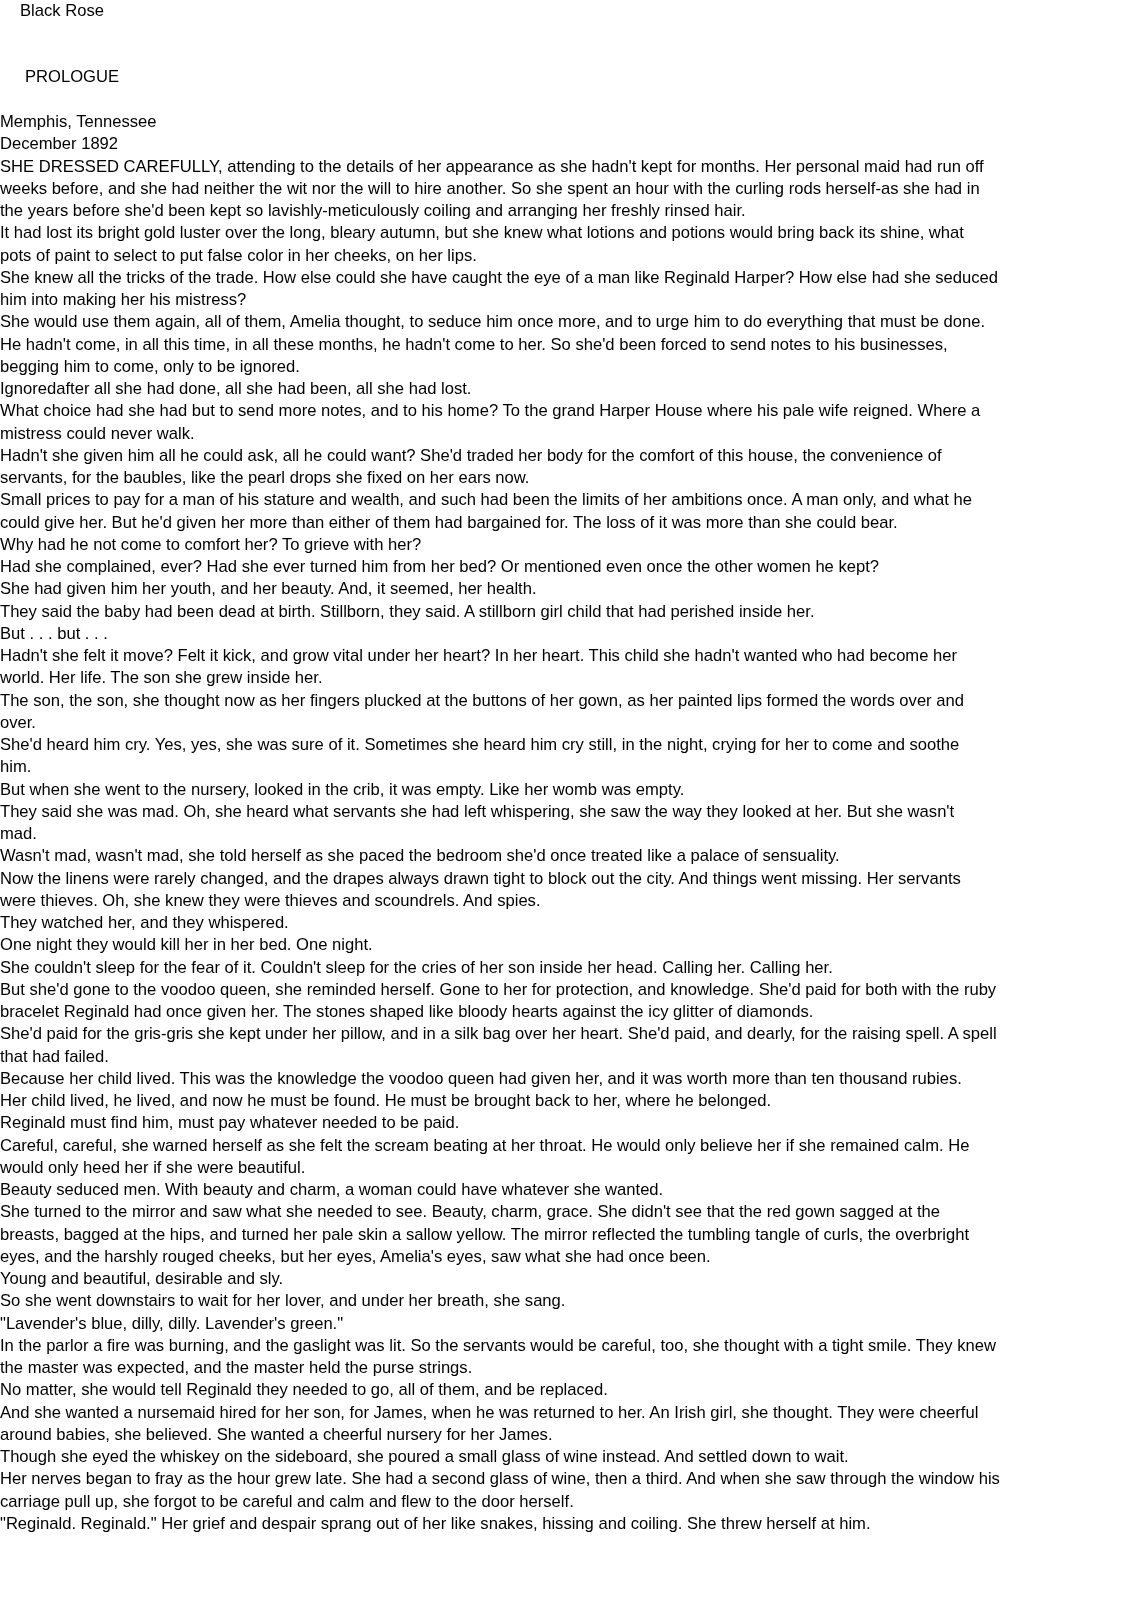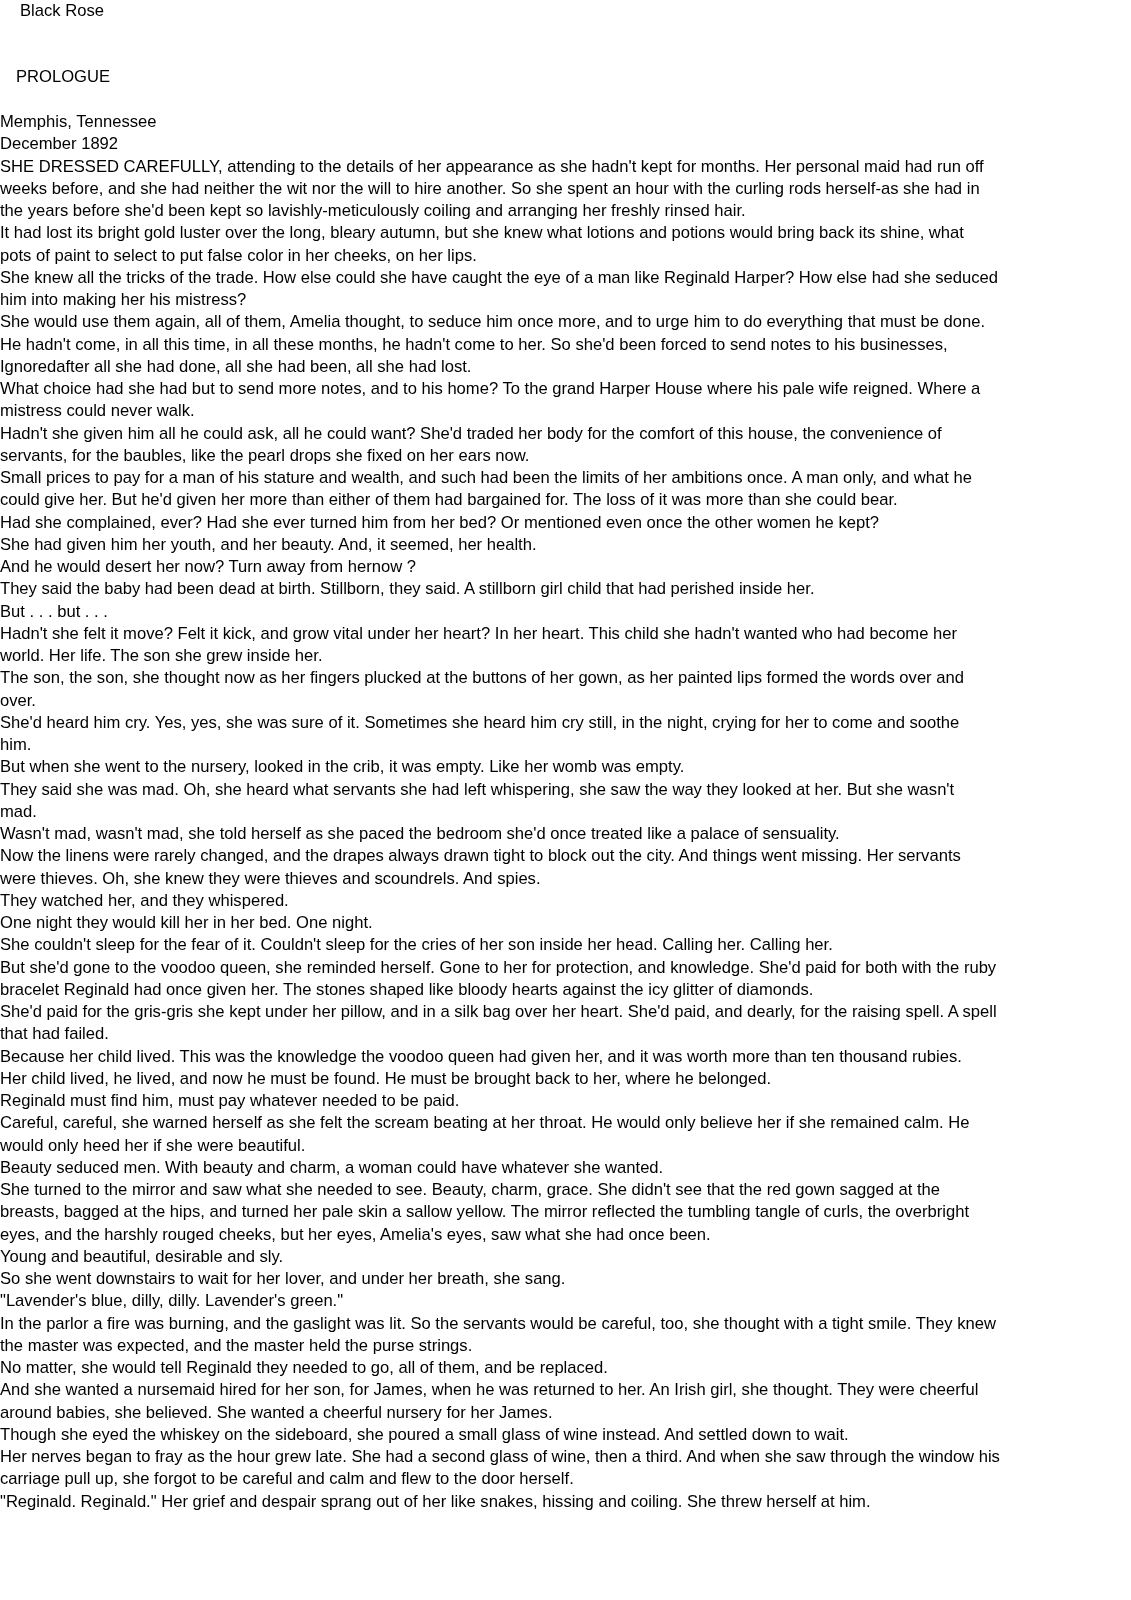--- a/index.html
+++ b/index.html
@@ -7,21 +7,21 @@
     width: 1131px;
     height: 1600px;
     overflow: hidden;
     font-family: "Liberation Sans", sans-serif;
     font-size: 16.6px;
     line-height: 22.25px;
     color: #000000;
   }
   .page { position: relative; padding: 0 0 0 8px; }
   .title { position: absolute; left: 20px; top: 0px; }
-  .chapter { position: absolute; left: 16px; top: 66px; }
+  .chapter { position: absolute; left: 25px; top: 66px; }
   .body { position: absolute; left: 0; top: 111px; width: 1115px; }
   .line { display: block; white-space: pre; }
 </style>
 </head>
 <body>
 
 <div class="page">
   <div class="title">Black Rose</div>
   <div class="chapter">PROLOGUE</div>
   <div class="body" id="body-text">
@@ -29,30 +29,31 @@
       <span class="line">December 1892</span>
       <span class="line">SHE DRESSED CAREFULLY, attending to the details of her appearance as she hadn't kept for months. Her personal maid had run off</span>
       <span class="line">weeks before, and she had neither the wit nor the will to hire another. So she spent an hour with the curling rods herself-as she had in</span>
       <span class="line">the years before she'd been kept so lavishly-meticulously coiling and arranging her freshly rinsed hair.</span>
       <span class="line">It had lost its bright gold luster over the long, bleary autumn, but she knew what lotions and potions would bring back its shine, what</span>
       <span class="line">pots of paint to select to put false color in her cheeks, on her lips.</span>
       <span class="line">She knew all the tricks of the trade. How else could she have caught the eye of a man like Reginald Harper? How else had she seduced</span>
       <span class="line">him into making her his mistress?</span>
       <span class="line">She would use them again, all of them, Amelia thought, to seduce him once more, and to urge him to do everything that must be done.</span>
       <span class="line">He hadn't come, in all this time, in all these months, he hadn't come to her. So she'd been forced to send notes to his businesses,</span>
+      <span class="line">begging him to come, only to be ignored.</span>
       <span class="line">Ignoredafter all she had done, all she had been, all she had lost.</span>
       <span class="line">What choice had she had but to send more notes, and to his home? To the grand Harper House where his pale wife reigned. Where a</span>
       <span class="line">mistress could never walk.</span>
       <span class="line">Hadn't she given him all he could ask, all he could want? She'd traded her body for the comfort of this house, the convenience of</span>
       <span class="line">servants, for the baubles, like the pearl drops she fixed on her ears now.</span>
       <span class="line">Small prices to pay for a man of his stature and wealth, and such had been the limits of her ambitions once. A man only, and what he</span>
       <span class="line">could give her. But he'd given her more than either of them had bargained for. The loss of it was more than she could bear.</span>
+      <span class="line">Why had he not come to comfort her? To grieve with her?</span>
       <span class="line">Had she complained, ever? Had she ever turned him from her bed? Or mentioned even once the other women he kept?</span>
       <span class="line">She had given him her youth, and her beauty. And, it seemed, her health.</span>
-      <span class="line">And he would desert her now? Turn away from hernow ?</span>
       <span class="line">They said the baby had been dead at birth. Stillborn, they said. A stillborn girl child that had perished inside her.</span>
       <span class="line">But . . . but . . .</span>
       <span class="line">Hadn't she felt it move? Felt it kick, and grow vital under her heart? In her heart. This child she hadn't wanted who had become her</span>
       <span class="line">world. Her life. The son she grew inside her.</span>
       <span class="line">The son, the son, she thought now as her fingers plucked at the buttons of her gown, as her painted lips formed the words over and</span>
       <span class="line">over.</span>
       <span class="line">She'd heard him cry. Yes, yes, she was sure of it. Sometimes she heard him cry still, in the night, crying for her to come and soothe</span>
       <span class="line">him.</span>
       <span class="line">But when she went to the nursery, looked in the crib, it was empty. Like her womb was empty.</span>
       <span class="line">They said she was mad. Oh, she heard what servants she had left whispering, she saw the way they looked at her. But she wasn't</span>

